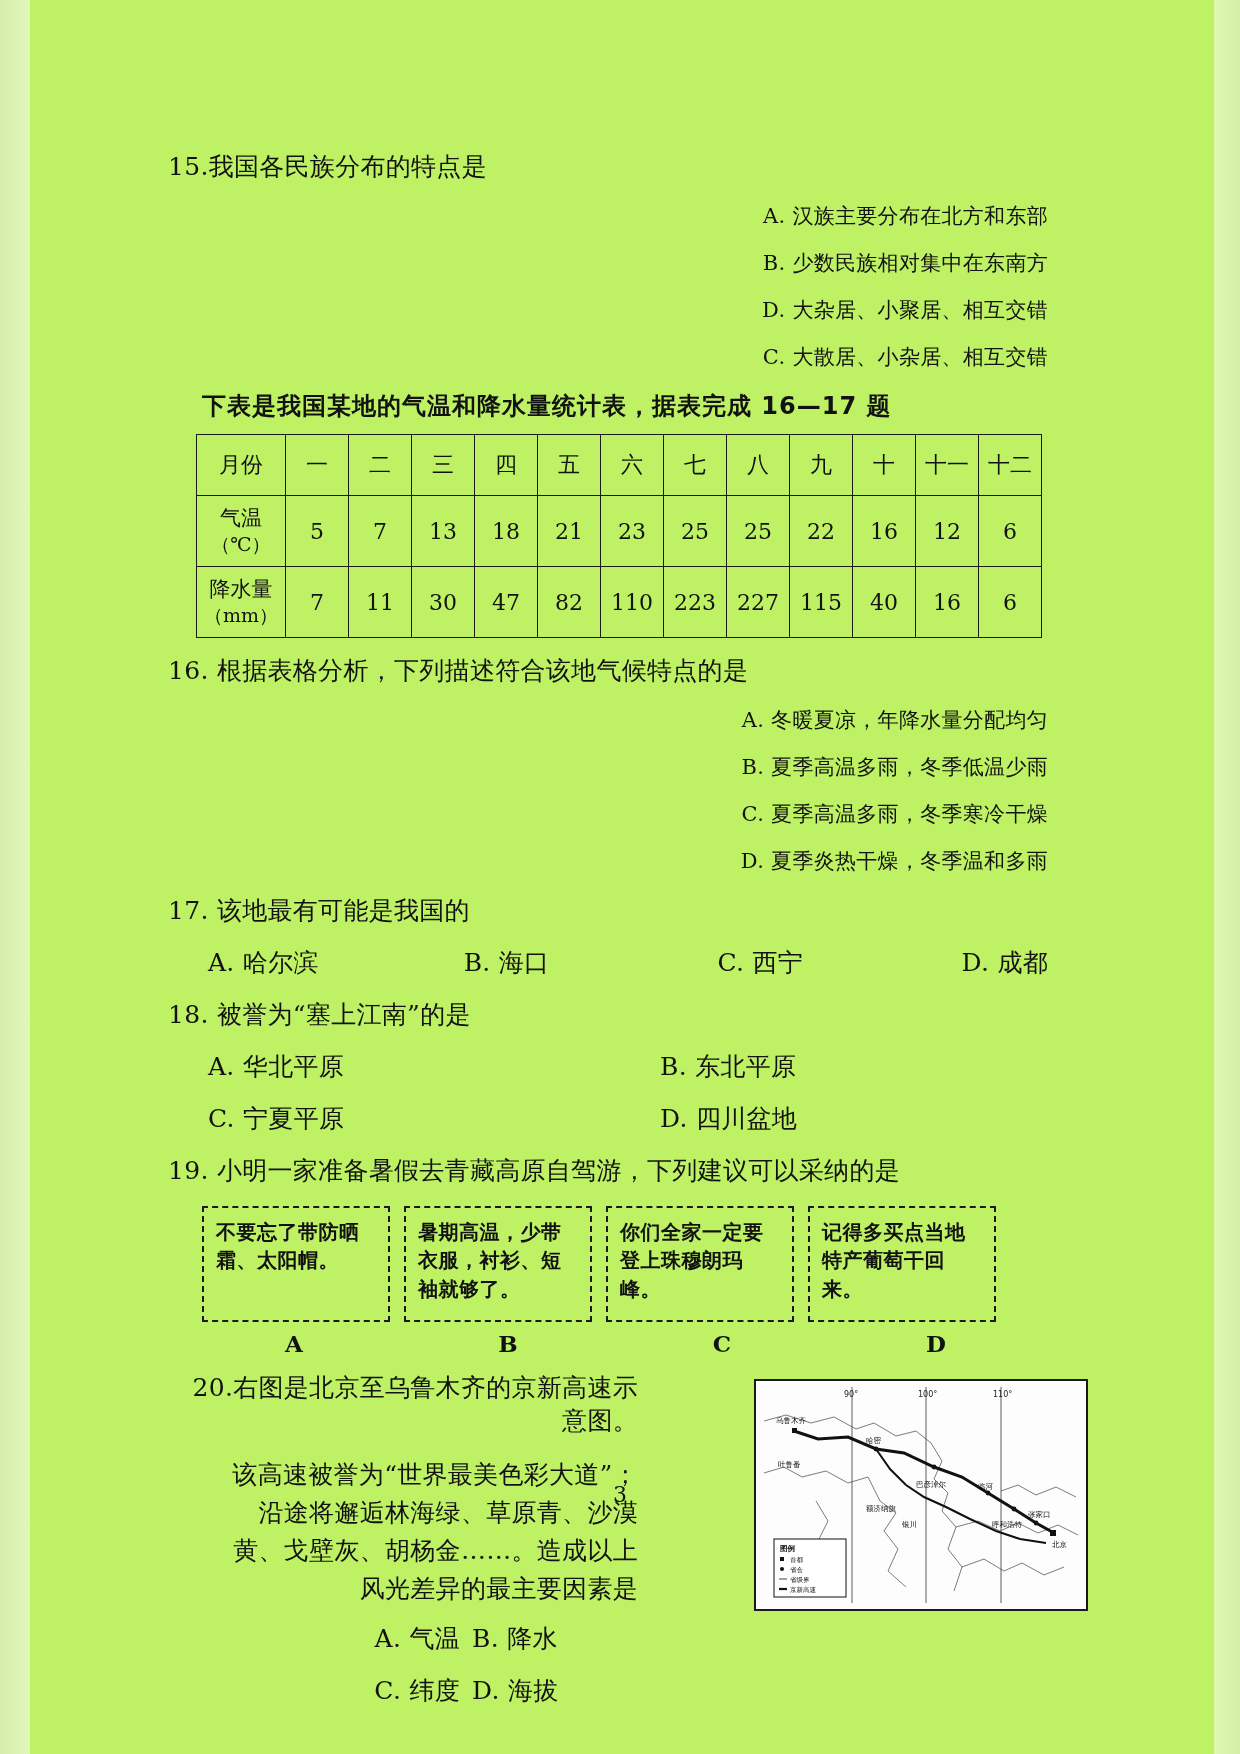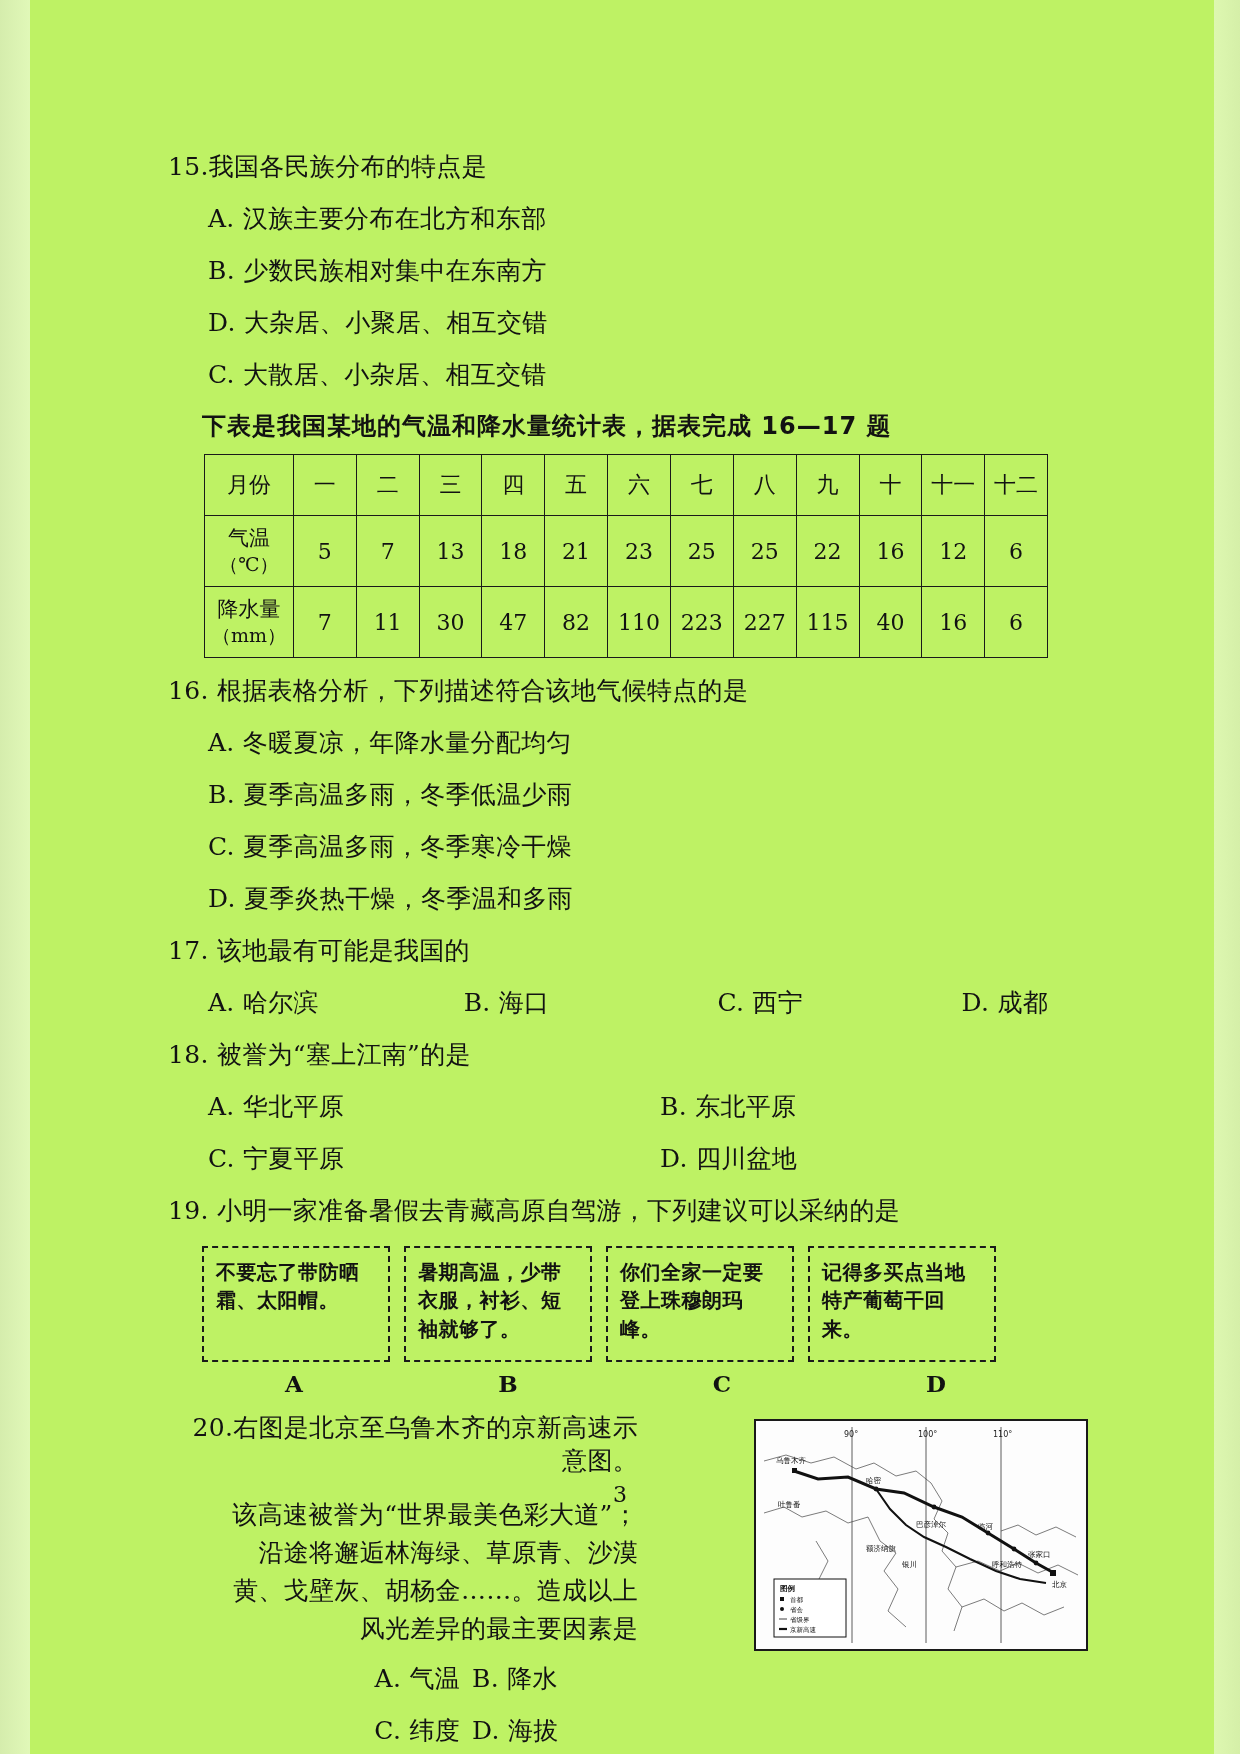--- a/index.html
+++ b/index.html
@@ -38,25 +38,26 @@
     top: 150px;
     width: 880px;
   }
   .q-stem {
     font-size: 25px;
     margin-bottom: 19px;
     letter-spacing: .3px;
     white-space: nowrap;
   }
   .opt {
-    font-size: 25px;
+    font-size: 21px;
     margin-bottom: 19px;
     padding-left: 40px;
     letter-spacing: .3px;
     white-space: nowrap;
+    text-align: right;
   }
   .opt-row {
     font-size: 25px;
     margin-bottom: 19px;
     padding-left: 40px;
     display: flex;
     letter-spacing: .3px;
     white-space: nowrap;
     gap: 12px;
   }
@@ -71,21 +72,21 @@
     padding-left: 34px;
     margin-bottom: 12px;
     font-family: "DejaVu Sans", "Liberation Sans", sans-serif;
     font-weight: bold;
     letter-spacing: 1px;
     white-space: nowrap;
   }
 
   table.climate {
     border-collapse: collapse;
-    margin-left: 36px;
+    margin-left: 28px;
     margin-bottom: 16px;
     table-layout: fixed;
   }
   table.climate td {
     border: 1.5px solid #1a1a1a;
     text-align: center;
     vertical-align: middle;
     font-size: 22px;
     font-family: "DejaVu Serif", "Liberation Serif", serif;
   }

